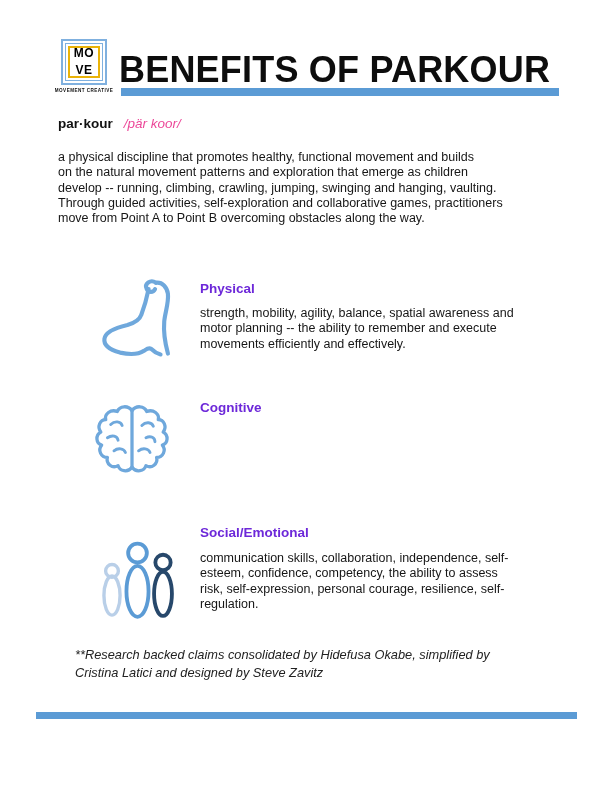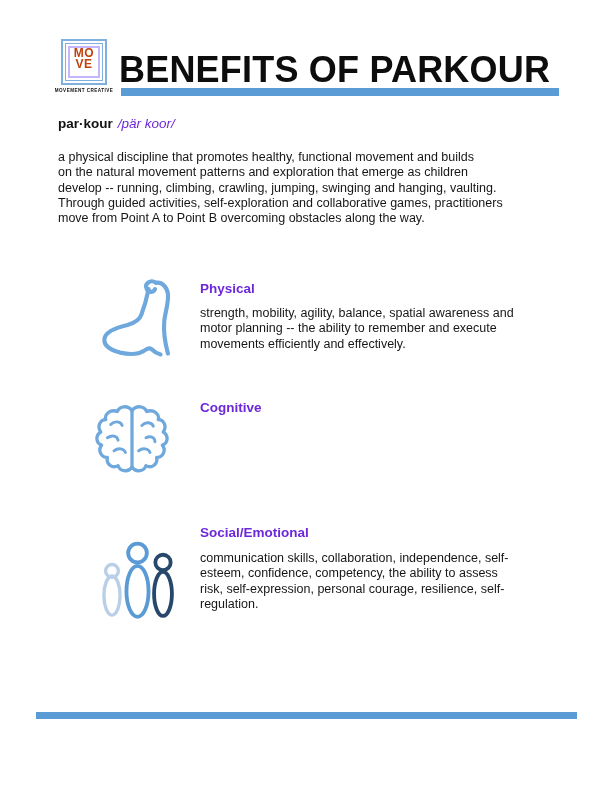--- a/index.html
+++ b/index.html
@@ -5,33 +5,33 @@
   html,body { margin:0; padding:0; background:#ffffff; }
   .page {
     position:relative; width:612px; height:792px; background:#ffffff;
     font-family:"Liberation Sans", sans-serif; color:#161616; overflow:hidden;
   }
 
   
   .logo { position:absolute; left:53px; top:39px; width:62px; text-align:center; }
   .logo-outer { width:46px; height:46px; margin:0 auto; border:2.5px solid #7FB0DF; padding:2px; box-sizing:border-box; }
   .logo-mid   { width:100%; height:100%; border:1px solid #7FB0DF; padding:2px; box-sizing:border-box; }
-  .logo-inner { width:100%; height:100%; border:2px solid #c4b5fd; box-sizing:border-box;
-                display:flex; flex-direction:column; align-items:center; justify-content:flex-start;
-                font-weight:700; font-size:12px; line-height:11px; letter-spacing:0.5px; color:#c2410c; }
+  .logo-inner { width:100%; height:100%; border:2px solid #eab308; box-sizing:border-box;
+                display:flex; flex-direction:column; align-items:center; justify-content:space-between;
+                font-weight:700; font-size:12px; line-height:11px; letter-spacing:0.5px; color:#000000; }
   .logo-caption { margin-top:3px; font-size:4.6px; font-weight:700; letter-spacing:0.45px; color:#101010; white-space:nowrap; }
 
   .title { position:absolute; left:119px; top:49px; margin:0; font-size:36px; font-weight:700;
            letter-spacing:0.2px; color:#0d0d0d; white-space:nowrap; }
   .title-bar { position:absolute; left:121px; top:88px; width:438px; height:8px; background:#5B9BD5; }
 
   
   .pron { position:absolute; left:58px; top:116px; margin:0; font-size:13.5px; color:#111; }
   .pron .term { font-weight:700; }
-  .pron .phonetic { font-style:italic; font-weight:400; color:#6d28d9; margin-left:5px; }
+  .pron .phonetic { font-style:italic; font-weight:400; color:#ec4899; margin-left:11px; }
   .body-par { position:absolute; left:58px; top:150px; width:554px; margin:0;
               font-size:12.5px; line-height:15.3px; color:#161616; white-space:pre-line; }
 
   
   .section-icon { position:absolute; }
   #icon-physical  { left:98px;  top:272px; width:92px; height:95px; }
   #icon-cognitive { left:91px;  top:398px; width:82px; height:86px; }
   #icon-social    { left:95px;  top:531px; width:85px; height:90px; }
 
   .section-title { position:absolute; left:200px; margin:0; font-size:13.5px; font-weight:700; color:#6d28d9; }
@@ -119,15 +119,17 @@
       <circle cx="80" cy="34" r="9"></circle>
       <ellipse cx="80" cy="71" rx="10.5" ry="26"></ellipse>
     </g>
   </svg>
   <h2 id="title-social" class="section-title">Social/Emotional</h2>
   <p id="body-social" class="section-body">communication skills, collaboration, independence, self-
 esteem, confidence, competency, the ability to assess
 risk, self-expression, personal courage, resilience, self-
 regulation.</p>
 
+  <p class="footnote">**Research backed claims consolidated by Hidefusa Okabe, simplified by
+Cristina Latici and designed by Steve Zavitz</p>
   <div class="footer-bar"></div>
 
 </div>
 
 </body></html>

